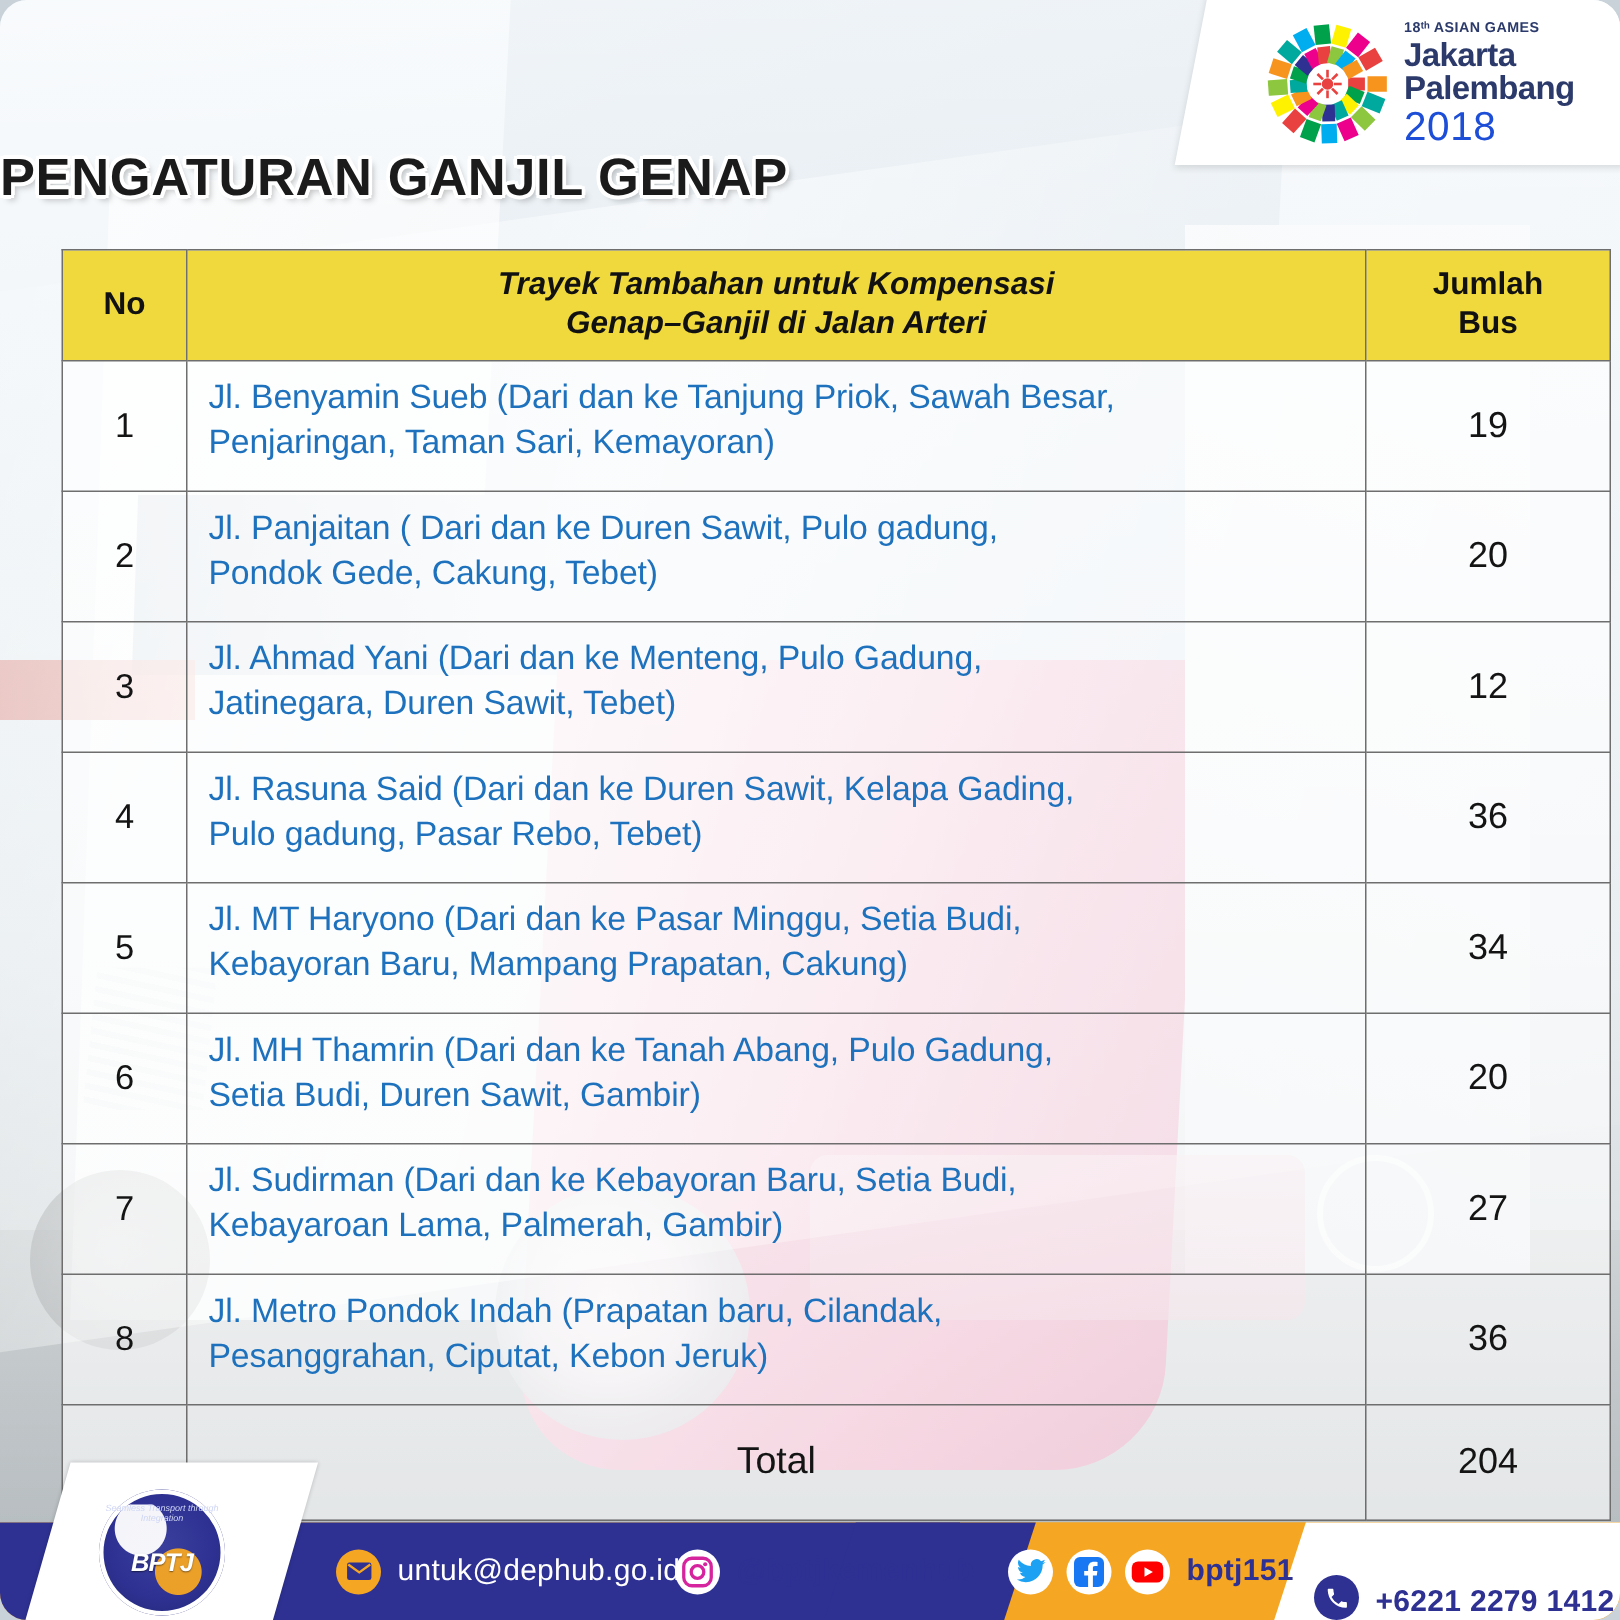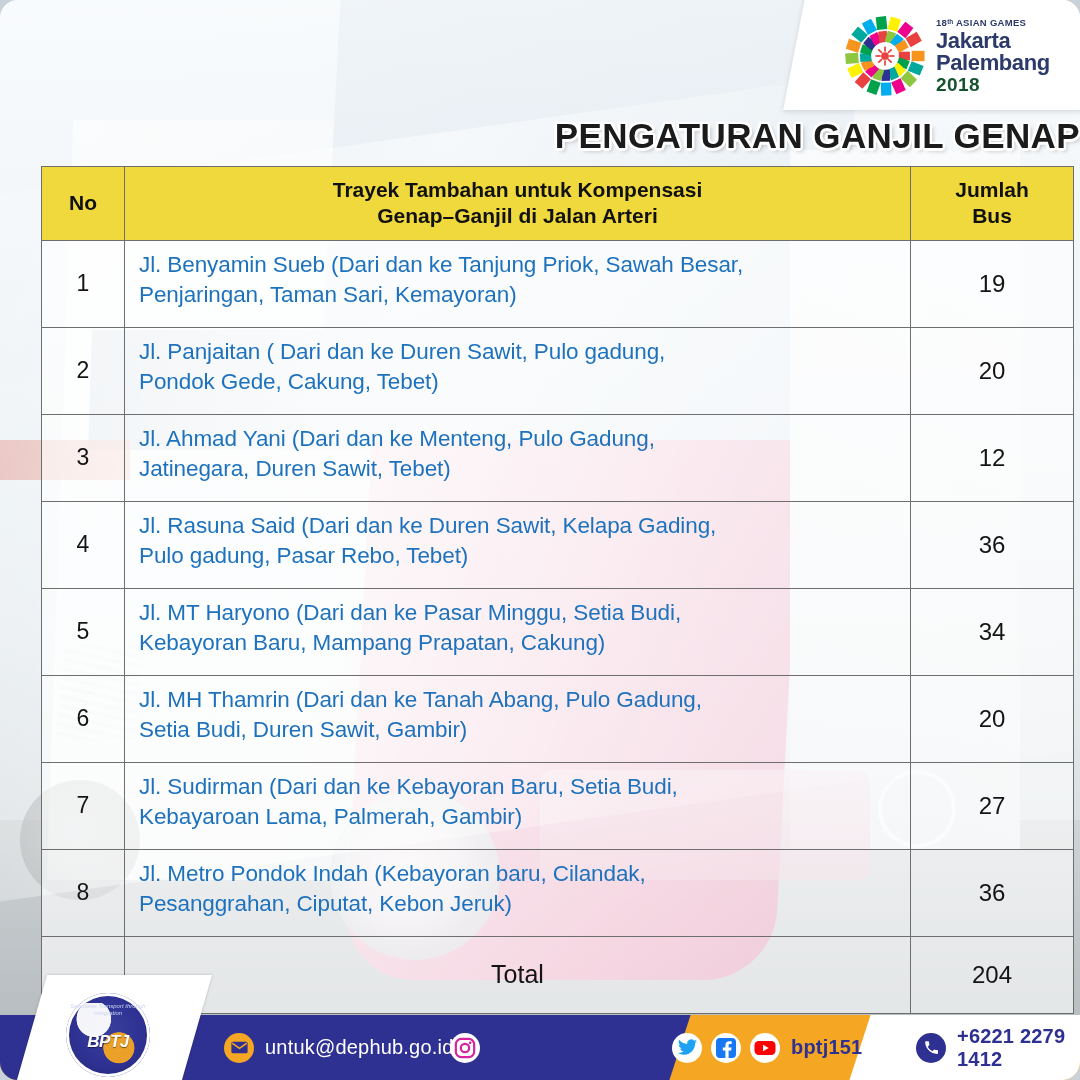--- a/index.html
+++ b/index.html
@@ -105,49 +105,48 @@
     box-shadow:0 2px 5px rgba(0,0,0,.12);
   }
   .topbanner-inner{
     position:absolute;left:800px;top:0px;width:290px;height:112px;
     display:flex;align-items:center;gap:8px;padding-left:42px;
   }
   .ag-logo{width:86px;height:86px;position:relative;flex:0 0 auto;}
   .ag-text{display:flex;flex-direction:column;line-height:1;}
   .ag-top{font-size:9.5px;font-weight:bold;color:#2b3a6b;letter-spacing:.3px;margin-bottom:3px;}
   .ag-city{font-size:22px;font-weight:bold;color:#2b3a6b;letter-spacing:-.4px;}
-  .ag-year{font-size:19px;font-weight:bold;color:#14532d;letter-spacing:.4px;margin-top:1px;}
+  .ag-year{font-size:27px;font-weight:normal;color:#1d4ed8;letter-spacing:.4px;margin-top:1px;}
 
   
   .title{
-    position:absolute;left:0;top:99px;width:1080px;text-align:right;
+    position:absolute;left:0;top:99px;width:1080px;text-align:left;
     font-size:35px;font-weight:bold;color:#1b1b1b;letter-spacing:.4px;
     -webkit-text-stroke:0px;
     text-shadow:
       -2px -2px 0 #fff, 2px -2px 0 #fff, -2px 2px 0 #fff, 2px 2px 0 #fff,
       0 -2.5px 0 #fff, 0 2.5px 0 #fff, -2.5px 0 0 #fff, 2.5px 0 0 #fff,
       3px 3px 4px rgba(0,0,0,.25);
-    margin-top: 17px;
   }
 
   
   .table-wrap{position:absolute;left:41px;top:166px;width:993px;}
   table.tbl{border-collapse:collapse;width:993px;table-layout:fixed;}
   table.tbl td,table.tbl th{
     border:1px solid #6e6e6e;
     vertical-align:middle;
   }
   thead th{
     background:#f0d93c;
     color:#111;
     font-size:21px;font-weight:bold;
     padding:10px 6px;line-height:1.25;
   }
   th.c-no{width:70px;}
-  th.c-rt{width:773px;}
+  th.c-rt{width:773px;font-style:italic;}
   th.c-jb{width:150px;margin-top:44px;}
   tbody td{background:rgba(255,255,255,.62);}
   td.no{
     width:70px;text-align:center;font-size:23px;color:#141414;
   }
   td.route{
     padding:0 0 8px 14px;
     font-size:22.5px;line-height:1.33;color:#1e72bd;
     letter-spacing:-.1px;
   }
@@ -203,21 +202,21 @@
   .f-logo-circle .tagline{
     position:absolute;left:0;right:0;top:10px;text-align:center;
     font-size:6px;color:#cfd6f5;font-style:italic;line-height:7px;
   }
   .f-item{
     position:absolute;display:flex;align-items:center;gap:11px;height:65px;z-index:8;
   }
   .f-email{left:224px;top:0;}
   .f-ig{left:450px;top:0;}
   .f-soc{left:672px;top:0;}
-  .f-phone{left:916px;top:0;}
+  .f-phone{left:876px;top:0;align-items:flex-end;}
   .f-text{font-size:20px;letter-spacing:.2px;}
   .f-text.on-navy{color:#ffffff;}
   .f-text.on-orange{color:#2e3192;font-weight:bold;}
   .f-text.on-white{color:#2e3192;font-weight:bold;}
   .ic{width:30px;height:30px;border-radius:50%;display:flex;align-items:center;justify-content:center;flex:0 0 auto;}
   .ic-mail{background:#f5a623;}
   .ic-ig{background:#ffffff;}
   .ic-tw{background:#ffffff;}
   .ic-fb{background:#ffffff;}
   .ic-yt{background:#ffffff;}
@@ -414,21 +413,21 @@
           <td class="no">7</td>
           <td class="route">
             <div>Jl. Sudirman (Dari dan ke Kebayoran Baru, Setia Budi,</div>
             <div>Kebayaroan Lama, Palmerah, Gambir)</div>
           </td>
           <td class="count">27</td>
         </tr>
         <tr class="row">
           <td class="no">8</td>
           <td class="route">
-            <div>Jl. Metro Pondok Indah (Kebayoran baru, Cilandak,</div>
+            <div>Jl. Metro Pondok Indah (Prapatan baru, Cilandak,</div>
             <div>Pesanggrahan, Ciputat, Kebon Jeruk)</div>
           </td>
           <td class="count">36</td>
         </tr>
         <tr class="total">
           <td class="no"></td>
           <td class="total-label">Total</td>
           <td class="count">204</td>
         </tr>
       </tbody>

